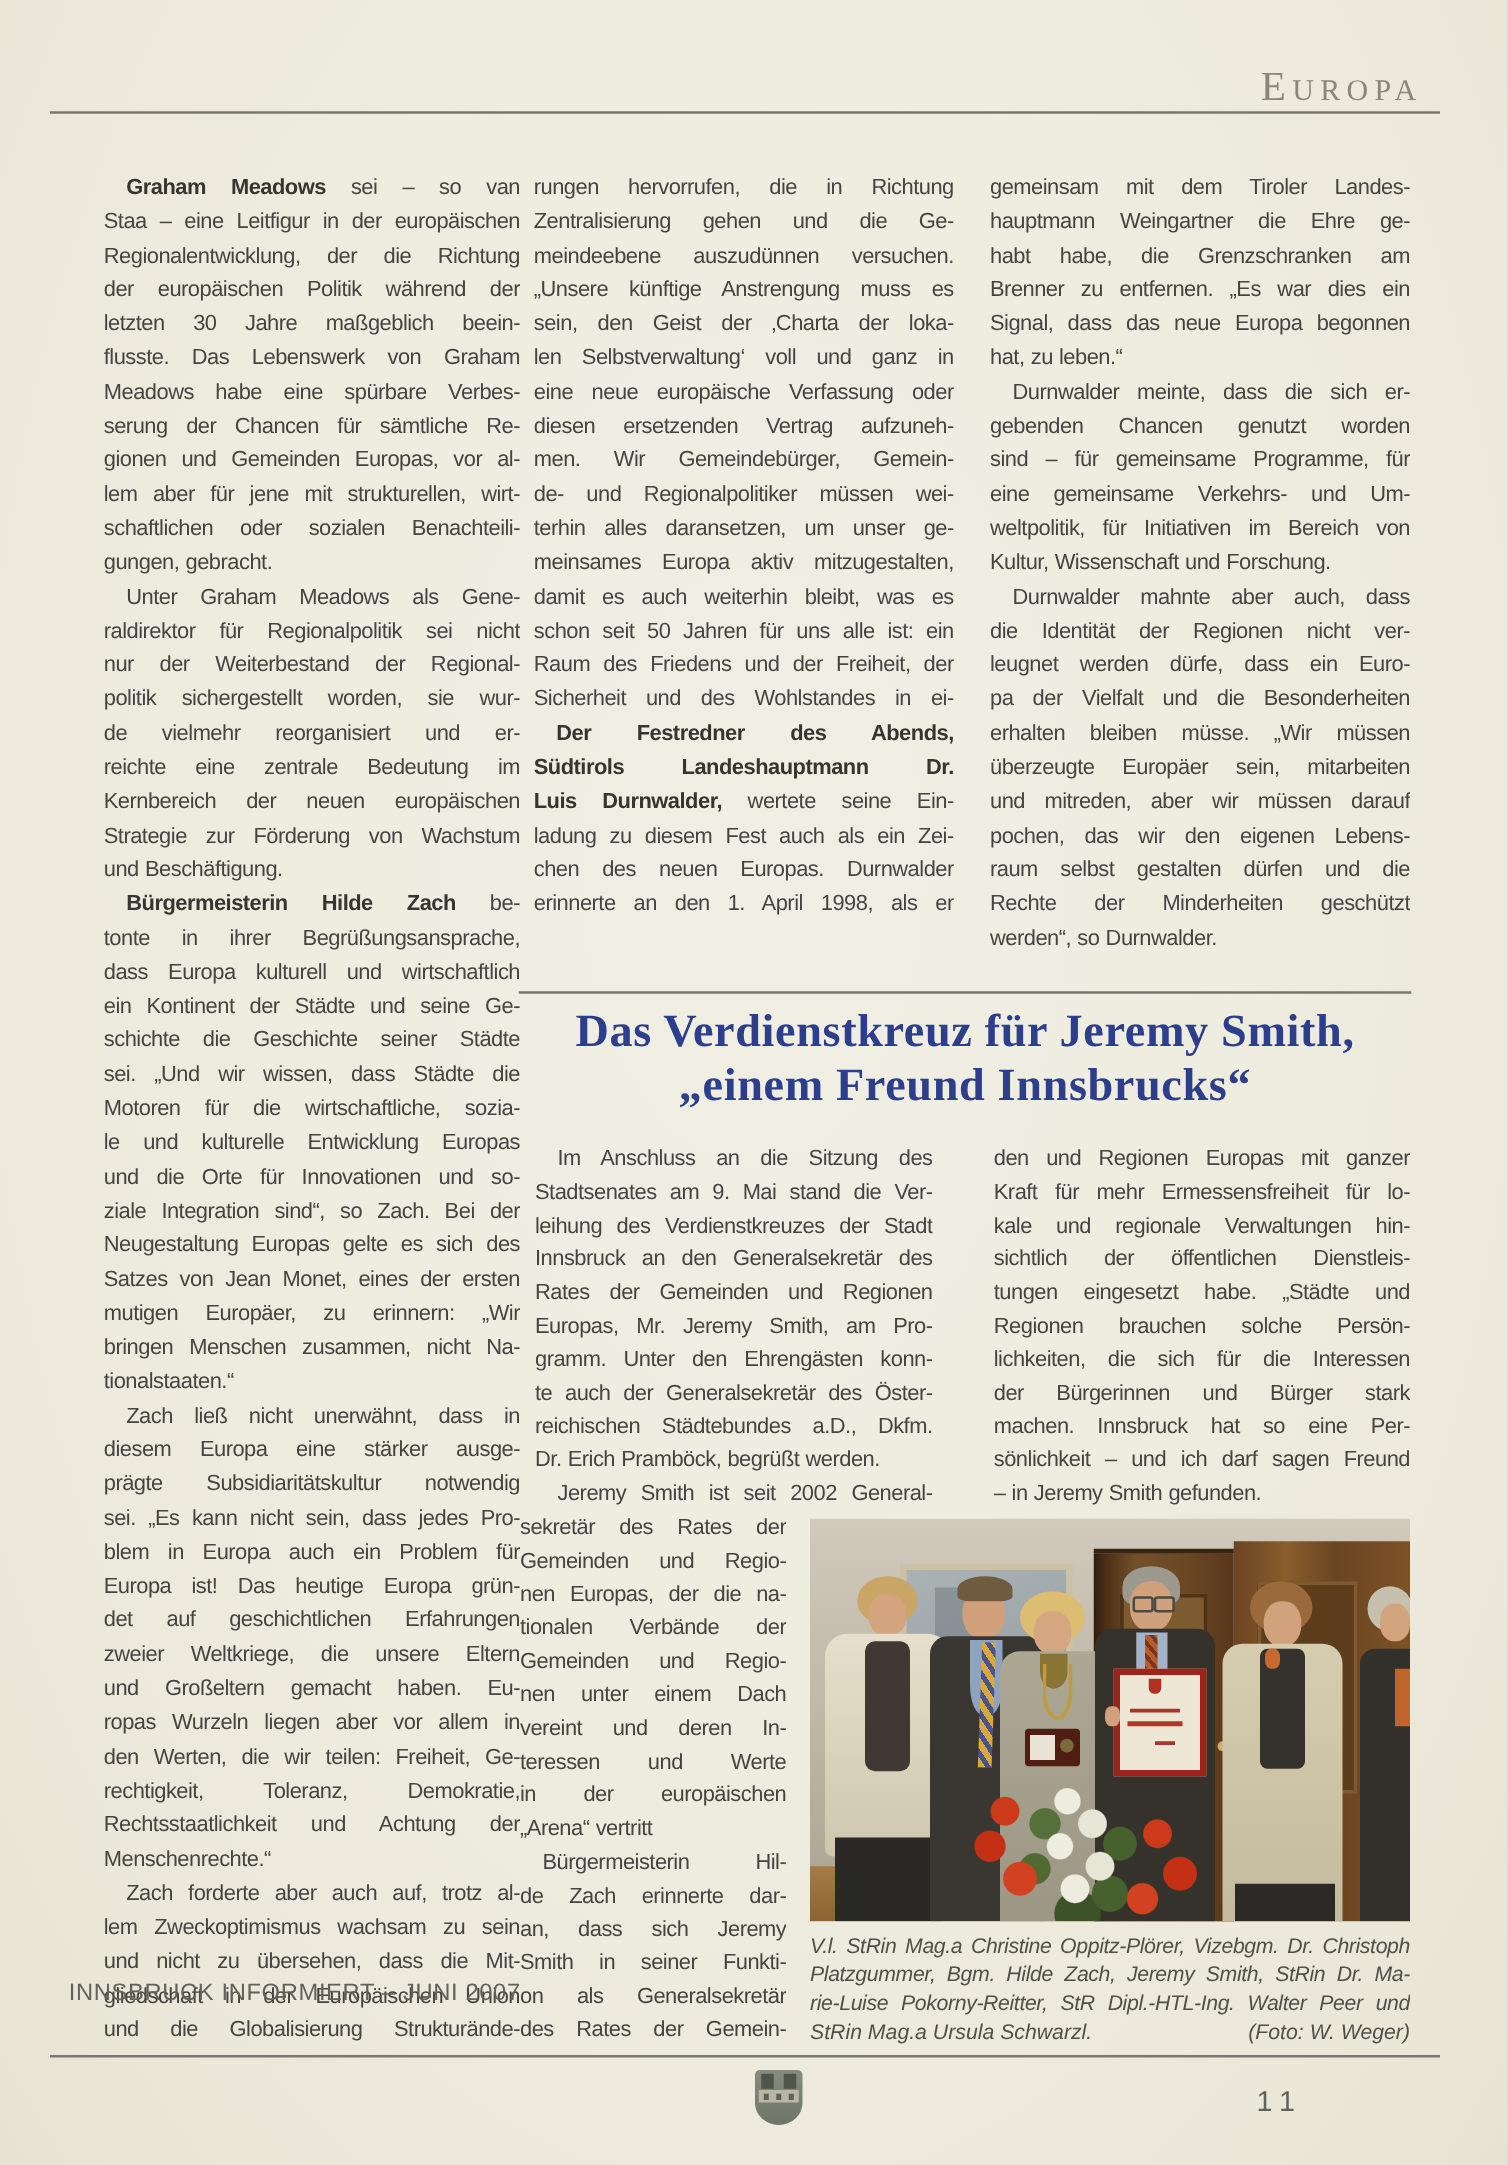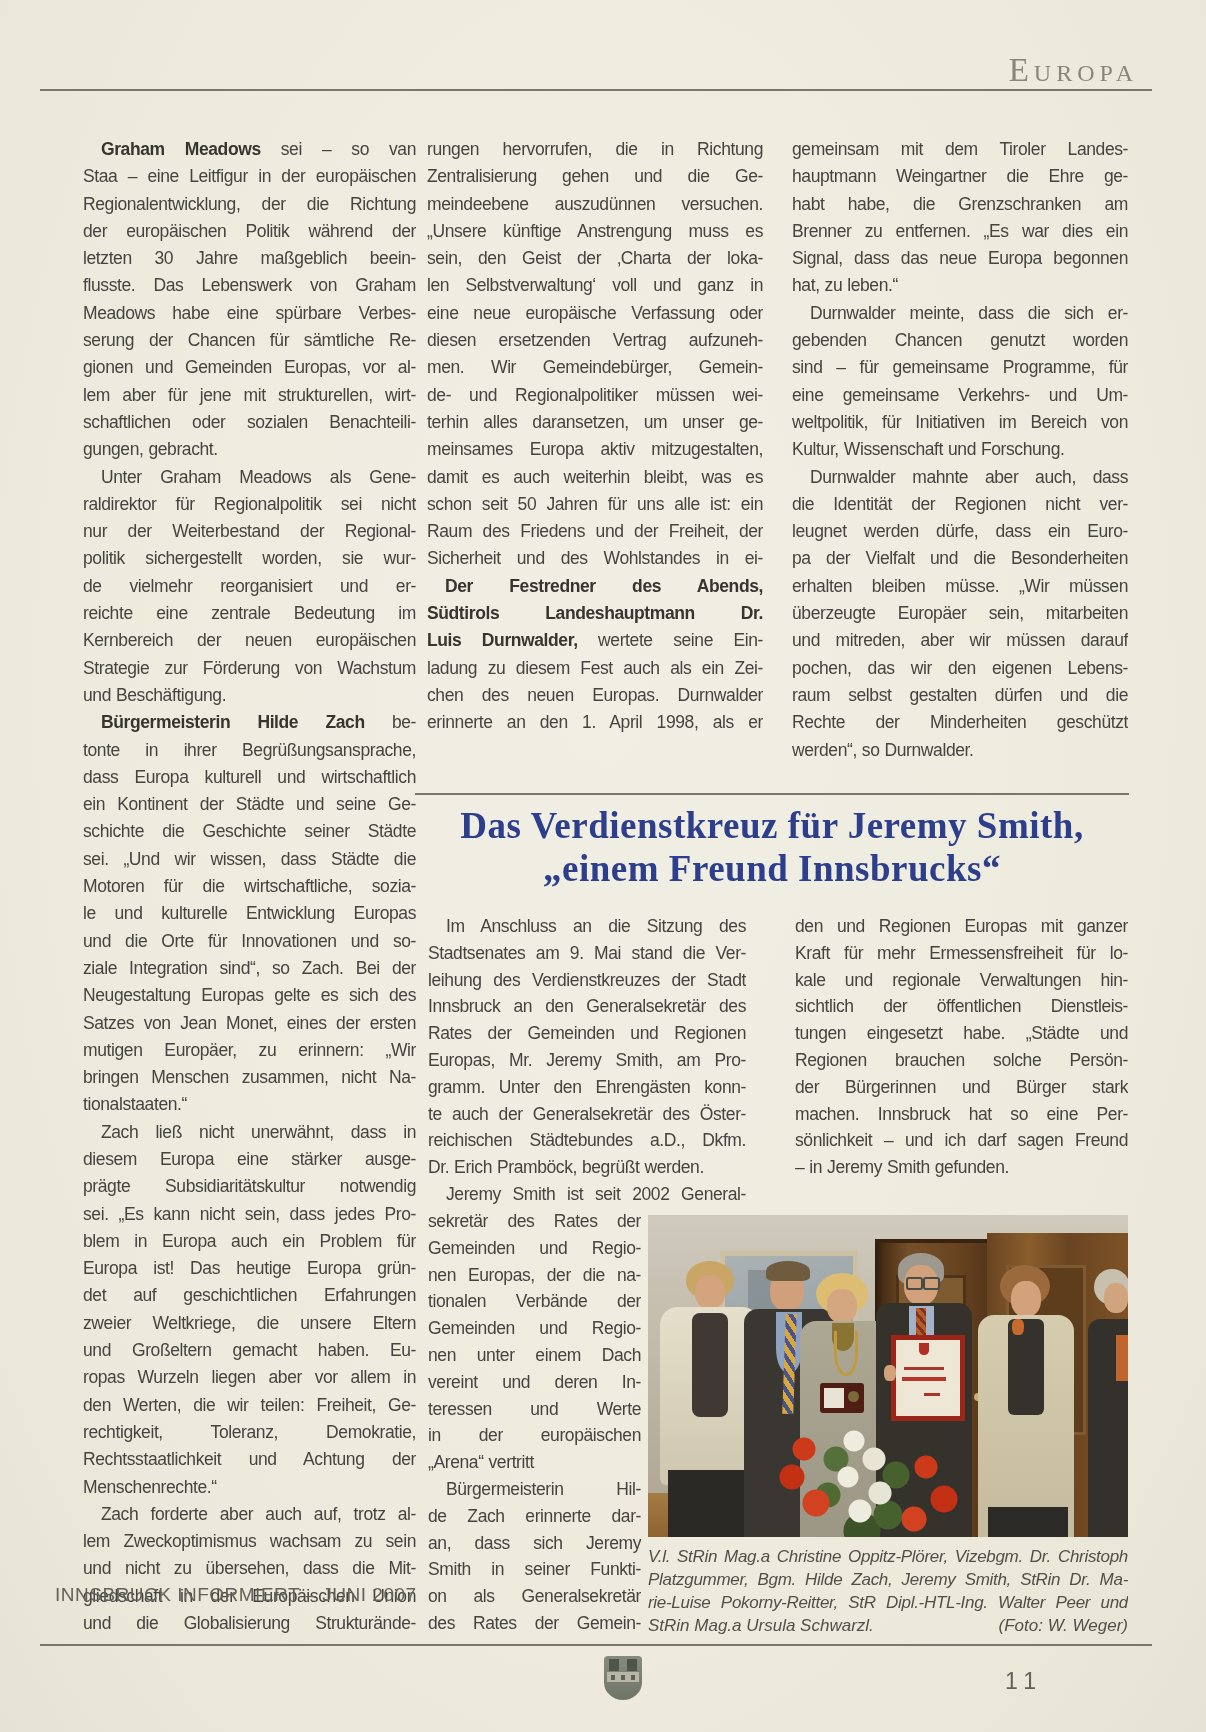--- a/index.html
+++ b/index.html
@@ -186,21 +186,21 @@
       <div class="tline"><span>leihung des Verdienstkreuzes der Stadt</span></div>
       <div class="tline"><span>Innsbruck an den Generalsekretär des</span></div>
       <div class="tline"><span>Rates der Gemeinden und Regionen</span></div>
       <div class="tline"><span>Europas, Mr. Jeremy Smith, am Pro-</span></div>
       <div class="tline"><span>gramm. Unter den Ehrengästen konn-</span></div>
       <div class="tline"><span>te auch der Generalsekretär des Öster-</span></div>
       <div class="tline"><span>reichischen Städtebundes a.D., Dkfm.</span></div>
       <div class="tline last"><span>Dr. Erich Pramböck, begrüßt werden.</span></div>
       <div class="tline ind"><span>Jeremy Smith ist seit 2002 General-</span></div>
     </div>
-  <div class="tcol a2" style="left:428px; top:1208px; width:213px;">
+  <div class="tcol a2" style="left:416px; top:1208px; width:213px;">
       <div class="tline"><span>sekretär des Rates der</span></div>
       <div class="tline"><span>Gemeinden und Regio-</span></div>
       <div class="tline"><span>nen Europas, der die na-</span></div>
       <div class="tline"><span>tionalen Verbände der</span></div>
       <div class="tline"><span>Gemeinden und Regio-</span></div>
       <div class="tline"><span>nen unter einem Dach</span></div>
       <div class="tline"><span>vereint und deren In-</span></div>
       <div class="tline"><span>teressen und Werte</span></div>
       <div class="tline"><span>in der europäischen</span></div>
       <div class="tline last"><span>„Arena“ vertritt</span></div>
@@ -211,20 +211,21 @@
       <div class="tline"><span>on als Generalsekretär</span></div>
       <div class="tline"><span>des Rates der Gemein-</span></div>
     </div>
   <div class="tcol a2" style="left:795px; top:913px; width:333px;">
       <div class="tline"><span>den und Regionen Europas mit ganzer</span></div>
       <div class="tline"><span>Kraft für mehr Ermessensfreiheit für lo-</span></div>
       <div class="tline"><span>kale und regionale Verwaltungen hin-</span></div>
       <div class="tline"><span>sichtlich der öffentlichen Dienstleis-</span></div>
       <div class="tline"><span>tungen eingesetzt habe. „Städte und</span></div>
       <div class="tline"><span>Regionen brauchen solche Persön-</span></div>
+      <div class="tline"><span>lichkeiten, die sich für die Interessen</span></div>
       <div class="tline"><span>der Bürgerinnen und Bürger stark</span></div>
       <div class="tline"><span>machen. Innsbruck hat so eine Per-</span></div>
       <div class="tline"><span>sönlichkeit – und ich darf sagen Freund</span></div>
       <div class="tline last"><span>– in Jeremy Smith gefunden.</span></div>
     </div>
 
   <div class="photo">
 
     <div class="ph" style="left:72px; top:36px; width:128px; height:150px; background:linear-gradient(160deg,#aab2b4 0%,#8e989c 100%); border:5px solid #ccc1a5;"></div>
     <div class="ph" style="left:100px; top:55px; width:40px; height:100px; background:#7d888c; opacity:.7;"></div>

